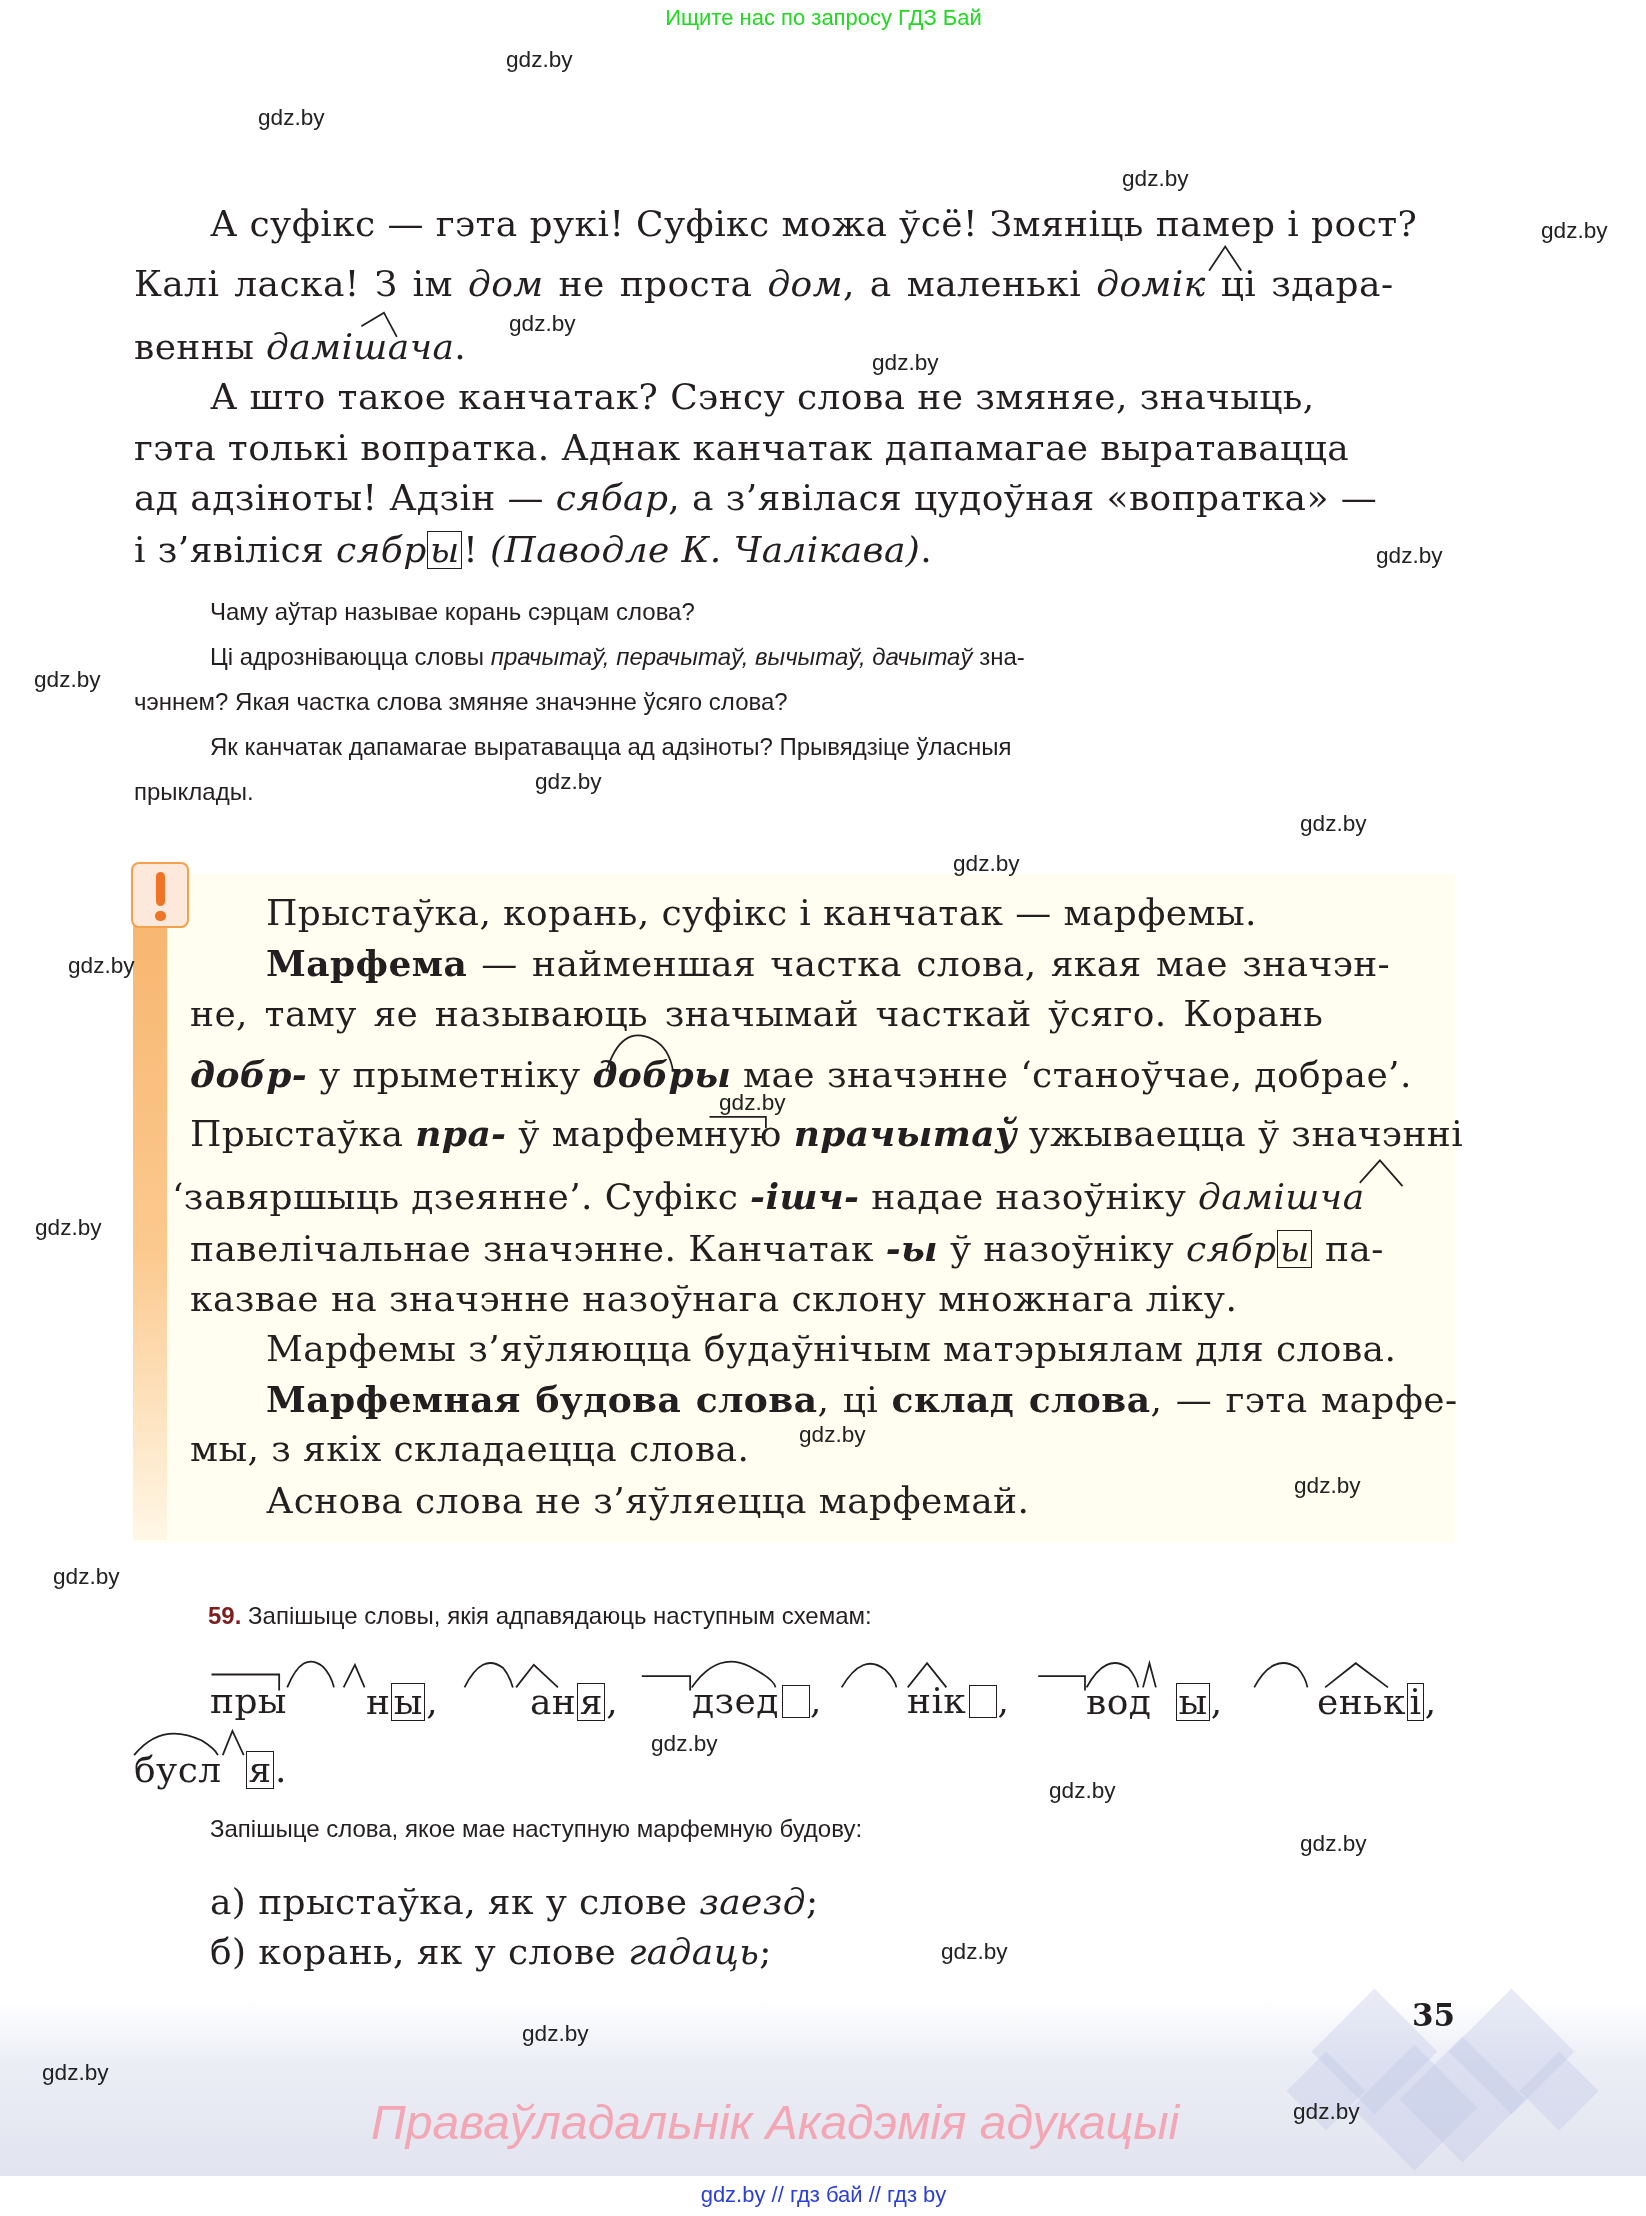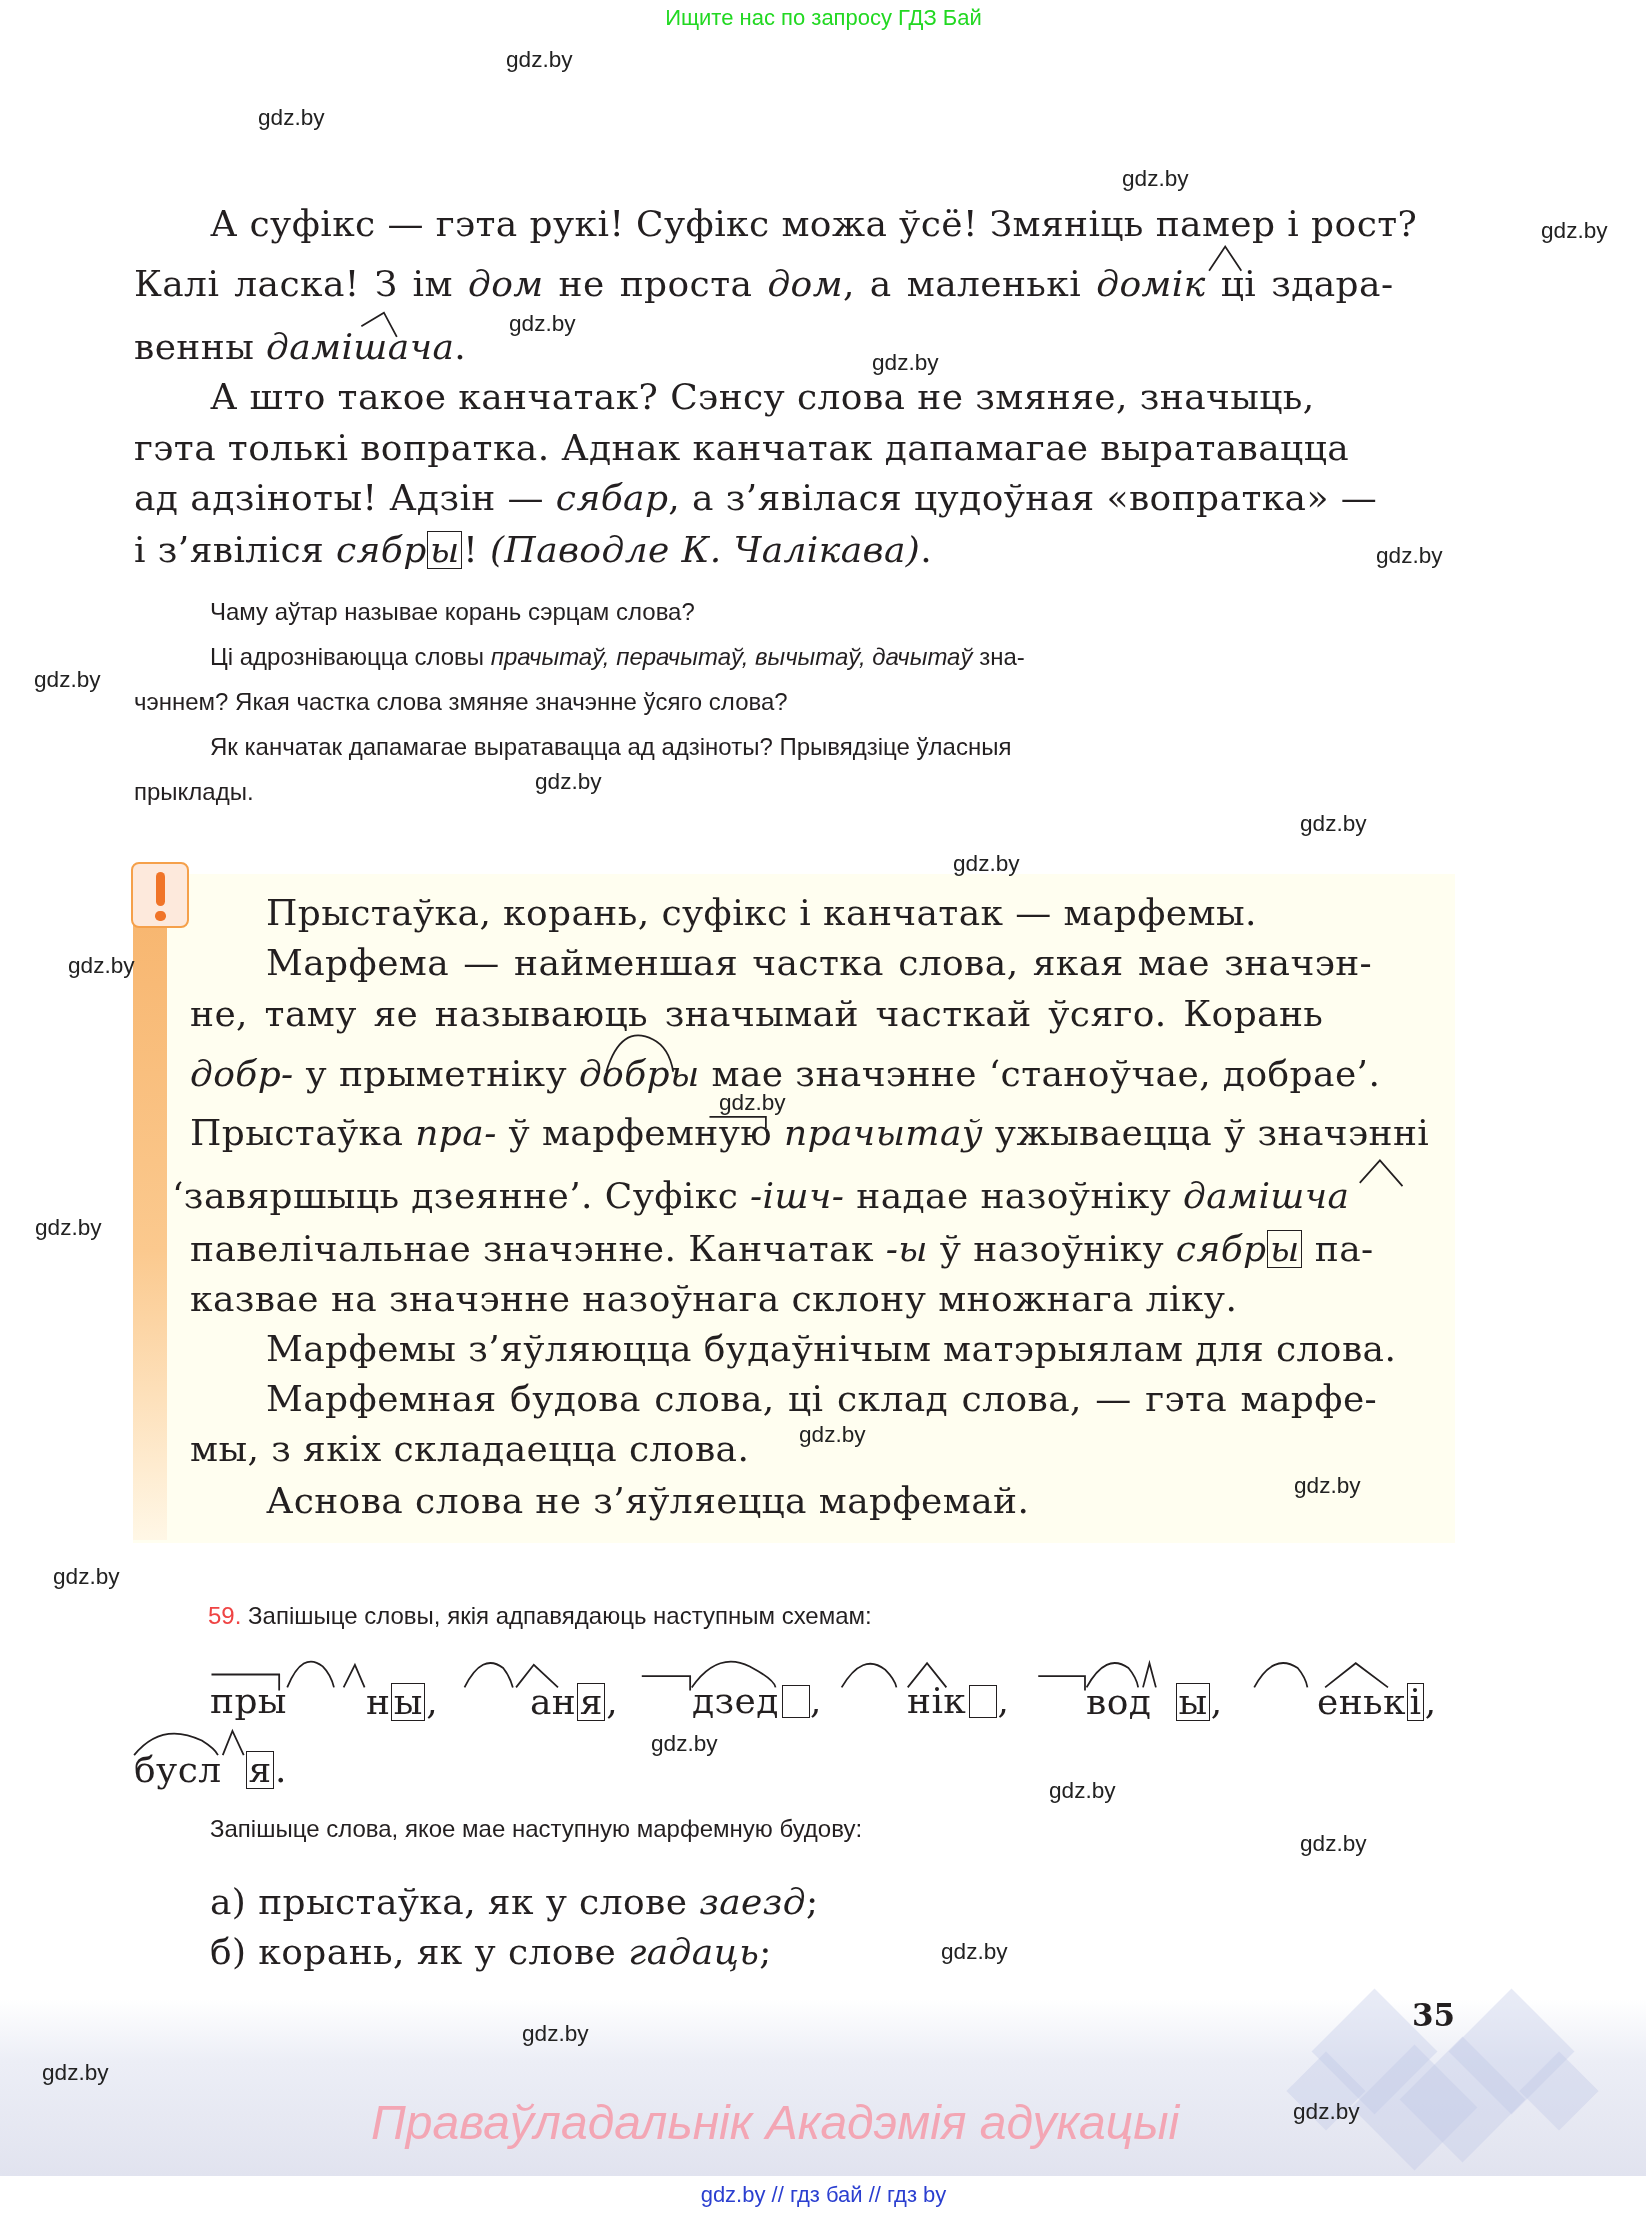--- a/index.html
+++ b/index.html
@@ -16,21 +16,21 @@
     position: absolute; top: 4.8px; left: 0; width: 1647px; text-align: center;
     font-family: "Liberation Sans", sans-serif; font-size: 22px; color: #22d822;
   }
   .line {
     position: absolute; white-space: nowrap; font-size: 36px; line-height: 1;
     letter-spacing: 0.4px;
   }
   .serif-line { font-family: "DejaVu Serif", serif; font-size: 36px; }
   .sans-line { font-family: "Liberation Sans", sans-serif; font-size: 24px; letter-spacing: 0; }
   i, .it { font-style: italic; }
-  b { font-weight: normal; }
+  b { font-weight: bold; }
   .boxed {
     display: inline-block; border: 1.6px solid #231f20; padding: 0 1.6px;
     line-height: 1; margin: 0 0.8px;
   }
   .empty-box {
     display: inline-block; width: 26px; height: 31px; border: 1.6px solid #231f20;
     vertical-align: -4.8px; margin-left: 3.2px;
   }
   .rule-box {
     position: absolute; left: 133px; top: 874px; width: 1322px; height: 669px;
@@ -46,21 +46,21 @@
     box-sizing: border-box;
   }
   .rule-icon .bar {
     position: absolute; left: 22.6px; top: 8px; width: 9.7px; height: 34px;
     background: #f07428; border-radius: 4.8px;
   }
   .rule-icon .dot {
     position: absolute; left: 22px; top: 47px; width: 11.3px; height: 9.7px;
     background: #f07428; border-radius: 4.8px;
   }
-  .task-num { color: #ef4444; font-weight: normal; }
+  .task-num { color: #7f1d1d; font-weight: bold; }
   .footer-band {
     position: absolute; left: 0; top: 1999px; width: 1647px; height: 177px;
     background: linear-gradient(to bottom, #ffffff 0%, #eceef6 35%, #e1e3ef 100%);
   }
   .diamond {
     position: absolute; width: 89px; height: 89px; transform: rotate(45deg);
     background: rgba(190,198,230,0.35);
   }
   .copyright {
     position: absolute; top: 2095px; left: 371px; font-family: "Liberation Sans", sans-serif;

